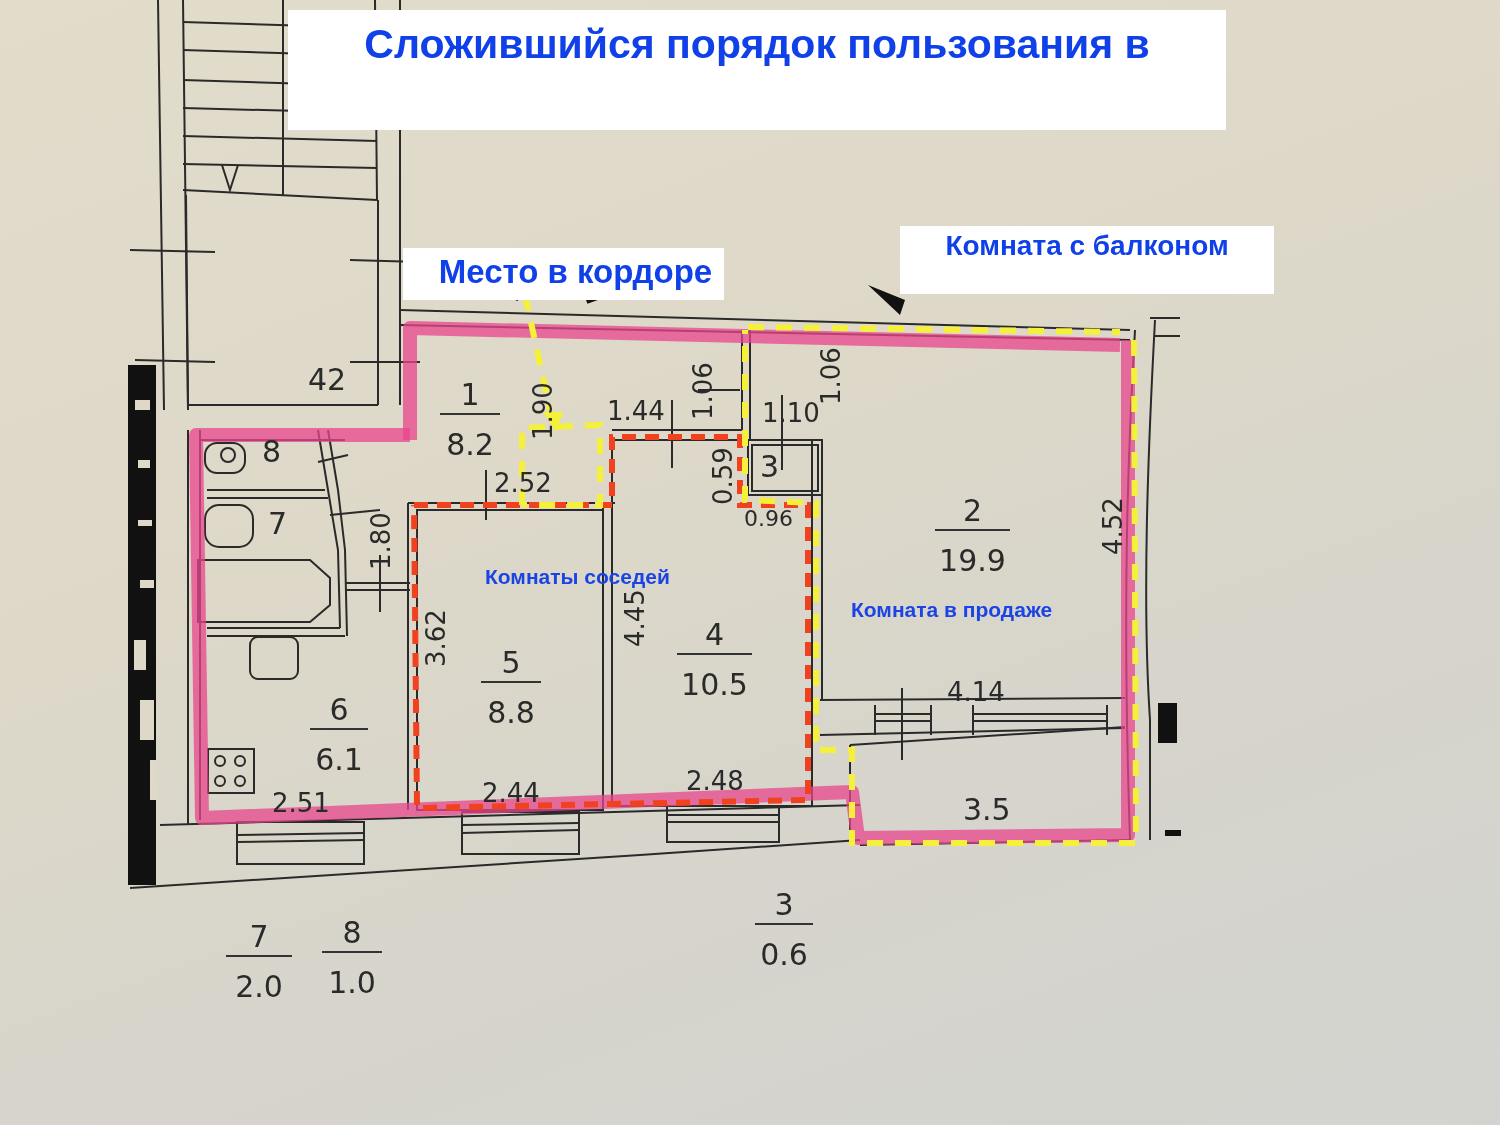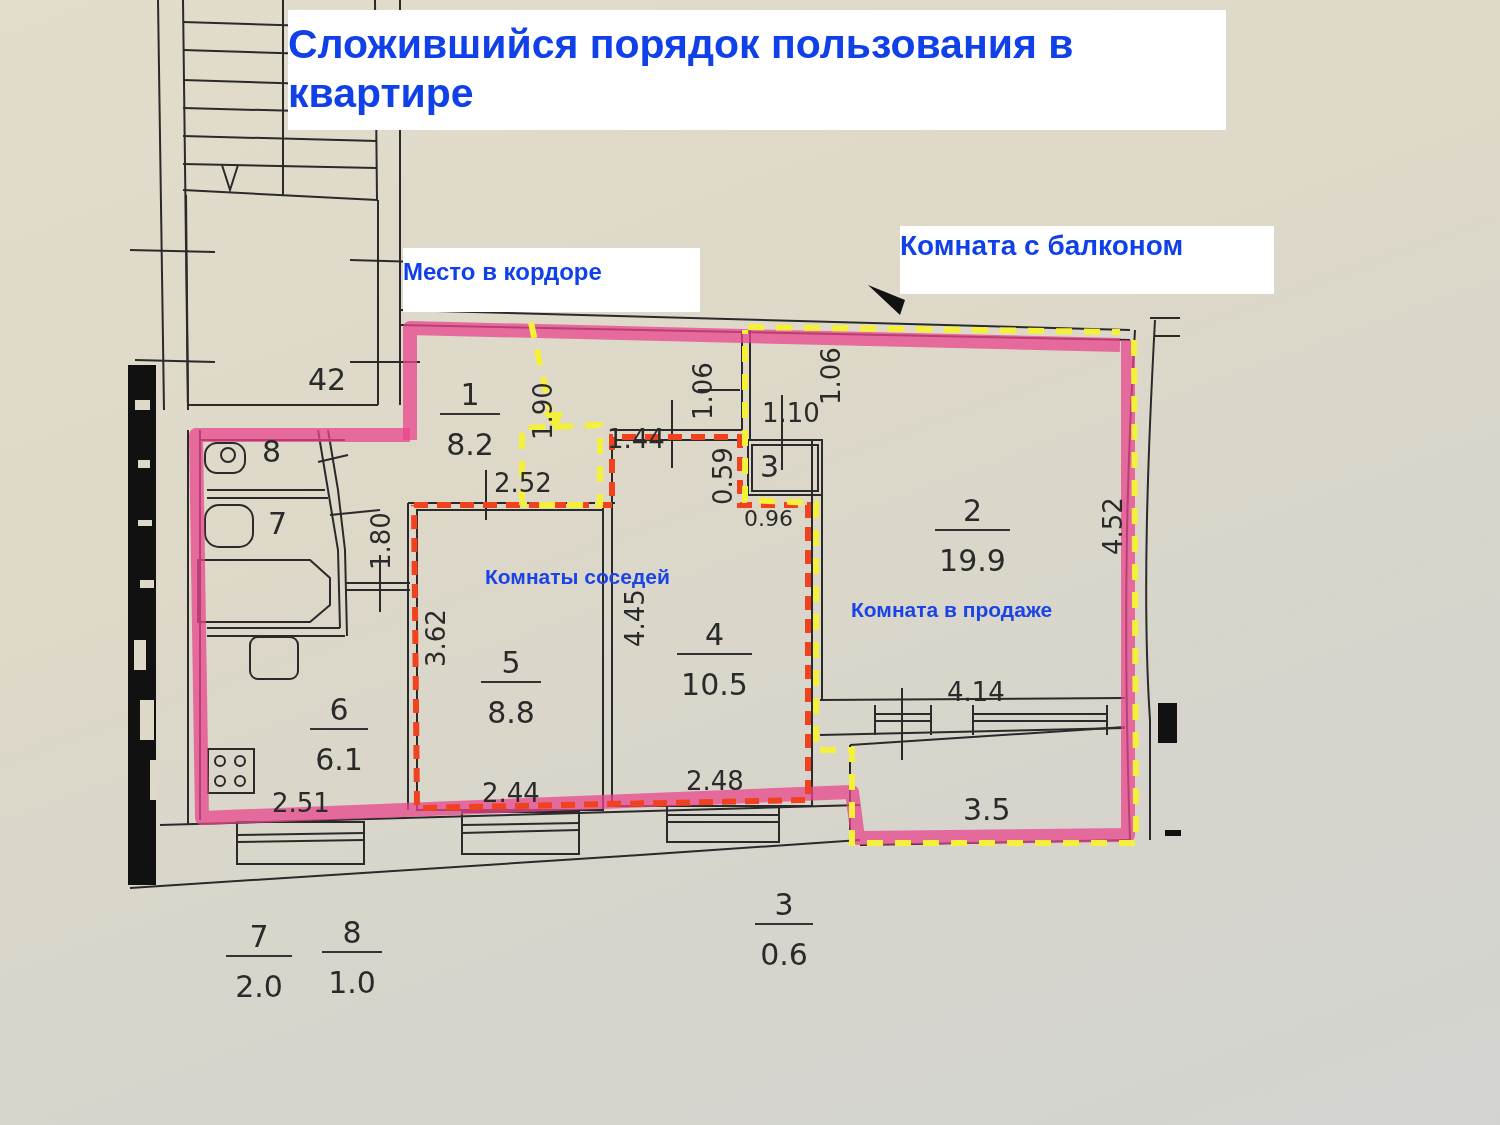--- a/index.html
+++ b/index.html
@@ -5,21 +5,21 @@
   html, body { margin:0; padding:0; }
   body {
     width:1500px; height:1125px; position:relative; overflow:hidden;
     background: linear-gradient(160deg, #e2dccb 0%, #ddd8c8 40%, #d6d4cc 70%, #d3d4d0 100%);
     font-family: "Liberation Sans", sans-serif;
   }
   #plan { position:absolute; left:0; top:0; }
   .label-box {
     position:absolute; background:#ffffff; color:#1040e8;
     font-family:"Liberation Sans", sans-serif; font-weight:bold;
-    line-height:1.2;
+    text-align:center; line-height:1.2;
   }
   .blue-note {
     position:absolute; color:#1a44e6; font-weight:bold;
     font-family:"Liberation Sans", sans-serif; font-size:21px; white-space:nowrap;text-align:right;
   }
   .ink {
     position:absolute; color:#2a2a2a; font-family:"DejaVu Sans", sans-serif;
     white-space:nowrap; line-height:1;
   }
   .frac { position:absolute; text-align:center; color:#2a2a2a; font-family:"DejaVu Sans", sans-serif; line-height:1; }
@@ -173,24 +173,23 @@
     <polyline points="748,327 1120,332"></polyline>
     <polyline points="1134,340 1136,843 865,843 852,843 852,750 816,750 816,503 745,500 745,330"></polyline>
     <polyline points="522,505 522,428 600,425 600,505 522,505"></polyline>
     <line x1="525" y1="295" x2="550" y2="410"></line>
   </g>
   <polygon points="543,412 563,412 556,432" fill="#f5f03a"></polygon>
 </svg>
 
 <div class="label-box" style="left:288px; top:10px; width:938px; height:120px; font-size:41px; padding-top:10px; box-sizing:border-box;">
   <div>Сложившийся порядок пользования в</div>
-  <div>квартире</div>
-</div>
-
-<div class="label-box" style="left:403px; top:248px; width:297px; height:64px; font-size:24px; line-height:48px;">
+</div>
+
+<div class="label-box" style="left:403px; top:248px; width:297px; height:52px; font-size:33px; line-height:48px;padding-left:24px;">
   <span>Место в кордоре</span>
 </div>
 
 <div class="label-box" style="left:900px; top:226px; width:374px; height:68px; font-size:28px; padding-top:2px; box-sizing:border-box; line-height:1.25;">
   <div>Комната с балконом</div>
 </div>
 
 <div class="blue-note" style="left:485px; top:565px;">Комнаты соседей</div>
 
 <div class="blue-note" style="left:851px; top:598px;">Комната в продаже</div>
@@ -226,21 +225,21 @@
 <div class="frac" style="left:755px; top:890px; width:58px; font-size:30px;">
   <span class="num">3</span>
     <span class="den">0.6</span>
 </div>
 
 <div class="ink" style="left:308px; top:365px; font-size:30px;">42</div>
 <div class="ink" style="left:262px; top:437px; font-size:30px;">8</div>
 <div class="ink" style="left:268px; top:509px; font-size:30px;">7</div>
 <div class="ink" style="left:760px; top:452px; font-size:30px;">3</div>
 
-<div class="ink" style="left:607px; top:398px; font-size:26px;margin-top:28px;">1.44</div>
+<div class="ink" style="left:607px; top:398px; font-size:26px;">1.44</div>
 <div class="ink" style="left:762px; top:400px; font-size:26px;">1.10</div>
 <div class="ink" style="left:494px; top:470px; font-size:26px;">2.52</div>
 <div class="ink" style="left:744px; top:508px; font-size:22px;">0.96</div>
 <div class="ink" style="left:947px; top:679px; font-size:26px;">4.14</div>
 <div class="ink" style="left:272px; top:790px; font-size:26px;">2.51</div>
 <div class="ink" style="left:482px; top:780px; font-size:26px;">2.44</div>
 <div class="ink" style="left:686px; top:768px; font-size:26px;">2.48</div>
 <div class="ink" style="left:963px; top:795px; font-size:30px;">3.5</div>
 
 <div class="ink rot" style="left:530px; top:440px; font-size:26px; transform:rotate(-90deg);">1.90</div>

